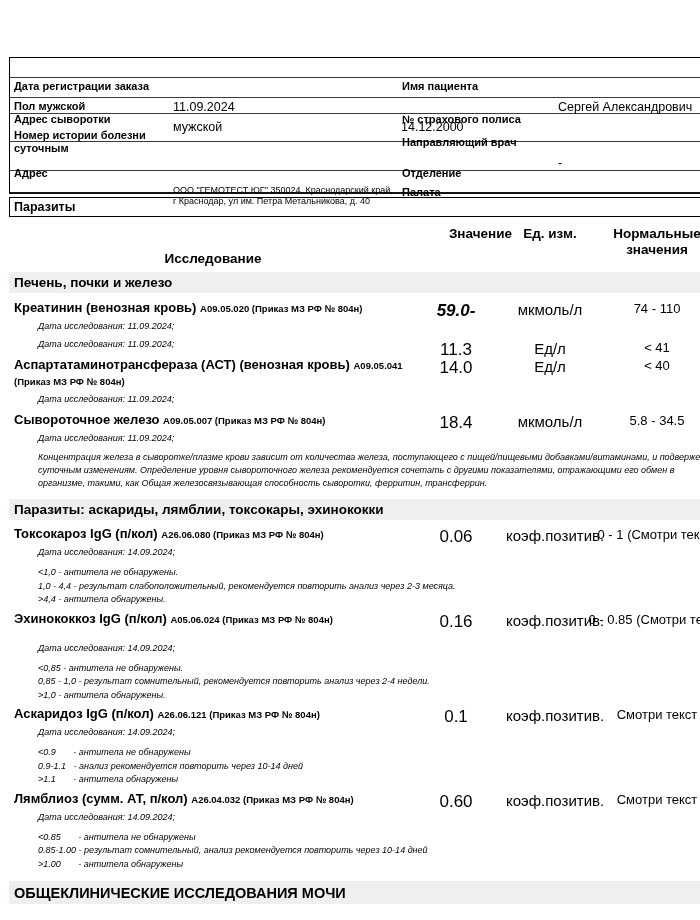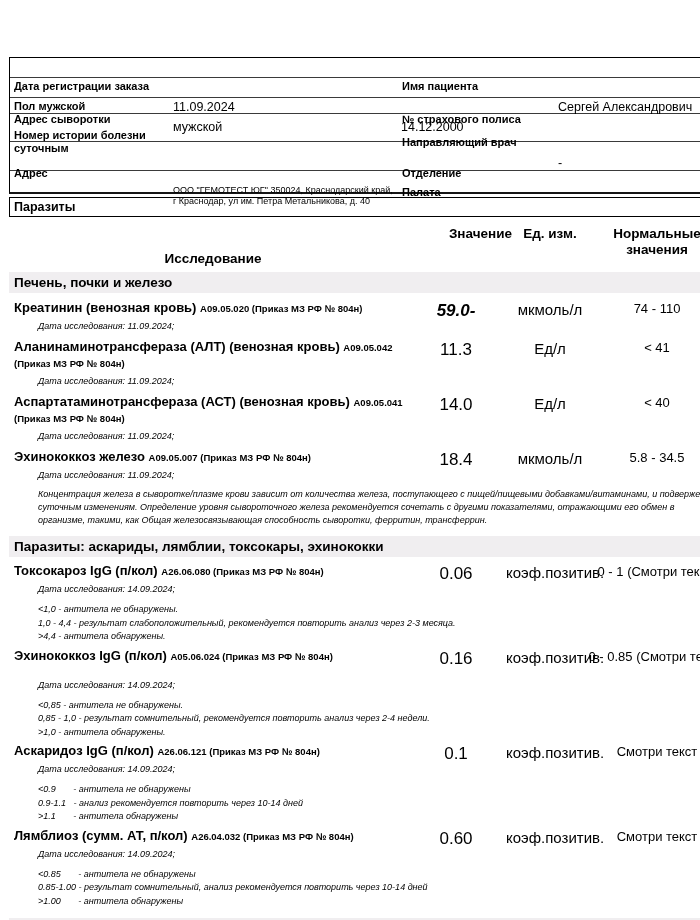--- a/index.html
+++ b/index.html
@@ -109,44 +109,40 @@
       <span>Креатинин (венозная кровь)</span>
       <span class="code">А09.05.020 (Приказ МЗ РФ № 804н)</span>
     </div>
     <div class="tval abn">59.0-</div>
     <div class="tunit">мкмоль/л</div>
     <div class="tnorm">74 - 110</div>
     <div class="tdate">Дата исследования: 11.09.2024;</div>
   </div>
 
   <div class="test">
-    <div class="tname">
-      <span>Аланинаминотрансфераза (АЛТ) (венозная кровь)</span>
-      <span class="code">А09.05.042 (Приказ МЗ РФ № 804н)</span>
-    </div>
     <div class="tval">11.3</div>
     <div class="tunit">Ед/л</div>
     <div class="tnorm">&lt; 41</div>
     <div class="tdate">Дата исследования: 11.09.2024;</div>
   </div>
 
   <div class="test">
     <div class="tname">
       <span>Аспартатаминотрансфераза (АСТ) (венозная кровь)</span>
       <span class="code">А09.05.041 (Приказ МЗ РФ № 804н)</span>
     </div>
     <div class="tval">14.0</div>
     <div class="tunit">Ед/л</div>
     <div class="tnorm">&lt; 40</div>
     <div class="tdate">Дата исследования: 11.09.2024;</div>
   </div>
 
   <div class="test">
     <div class="tname">
-      <span>Эхинококкоз железо</span>
+      <span>Сывороточное железо</span>
       <span class="code">А09.05.007 (Приказ МЗ РФ № 804н)</span>
     </div>
     <div class="tval">18.4</div>
     <div class="tunit">мкмоль/л</div>
     <div class="tnorm">5.8 - 34.5</div>
     <div class="tdate">Дата исследования: 11.09.2024;</div>
     <div class="note-wide">Концентрация железа в сыворотке/плазме крови зависит от количества железа, поступающего с пищей/пищевыми добавками/витаминами, и подвержена
 суточным изменениям. Определение уровня сывороточного железа рекомендуется сочетать с другими показателями, отражающими его обмен в
 организме, такими, как Общая железосвязывающая способность сыворотки, ферритин, трансферрин.</div>
   </div>

